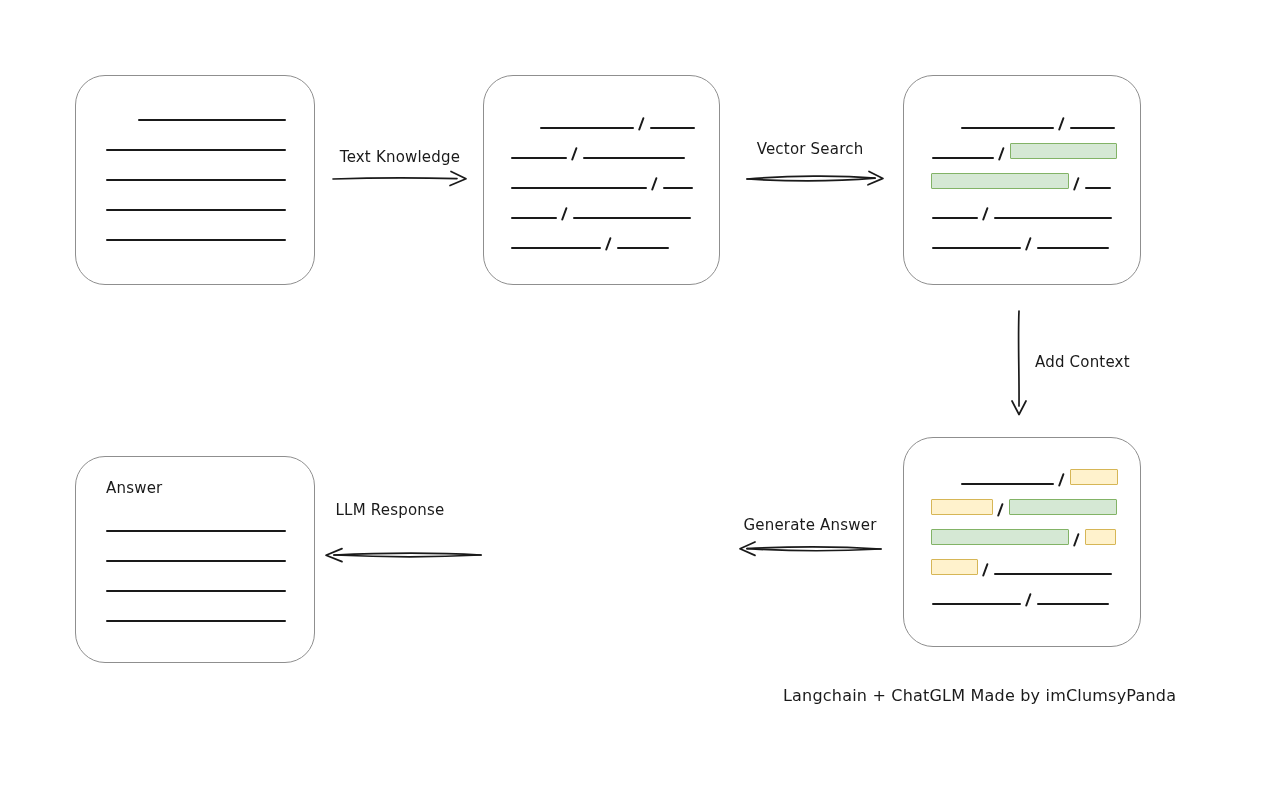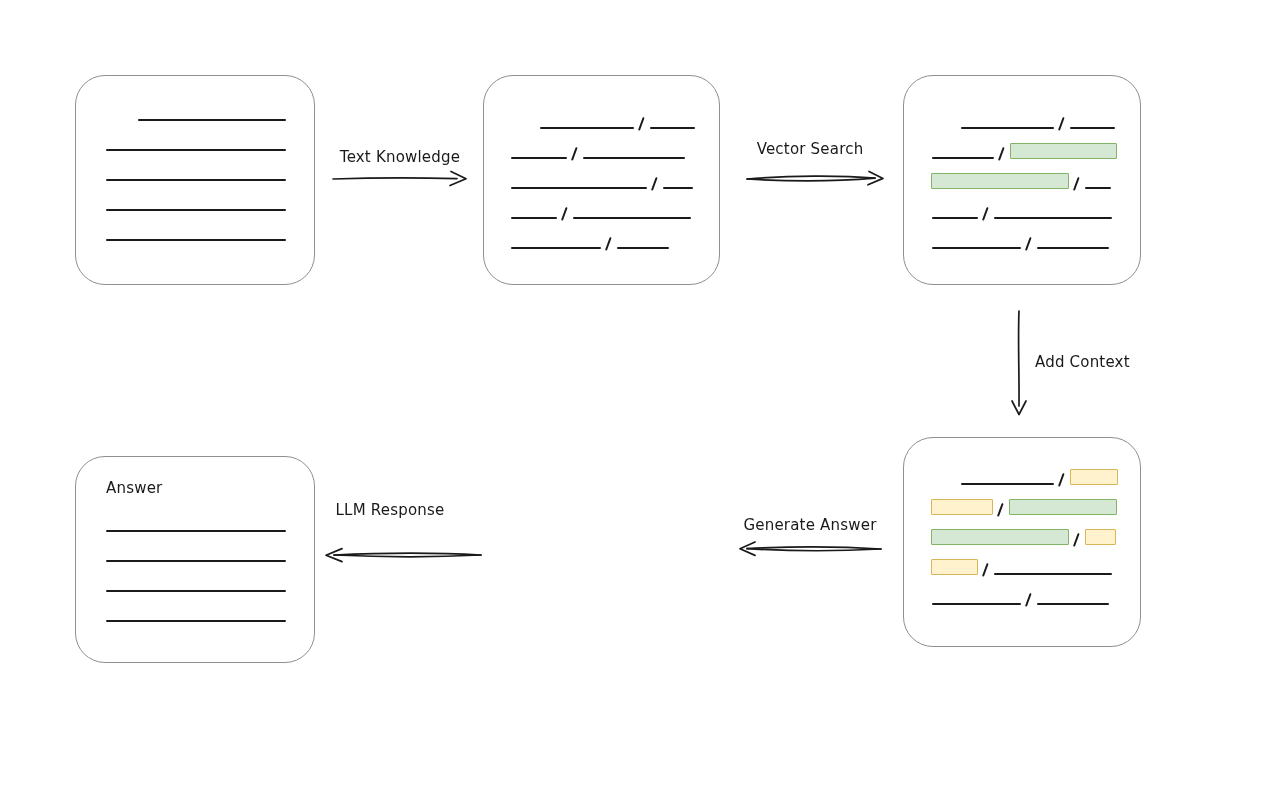--- a/index.html
+++ b/index.html
@@ -197,14 +197,15 @@
     <polyline points="19,4 4,10.8 19,17.4"></polyline>
   </svg>
 
   <div class="arrow-label" style="left:328px;top:501px;width:124px;">LLM Response</div>
   <svg class="arrow-svg" style="left:322px;top:545px;" width="162" height="22">
     <path d="M159,10 C112,7.4 60,7.8 12,10"></path>
     <path d="M159,10 C112,12.4 60,12.2 12,10"></path>
     <polyline points="20,3.6 4,10.2 20,16.6"></polyline>
   </svg>
 
+  <div class="caption">Langchain + ChatGLM Made by imClumsyPanda</div>
 
 </div>
 
 </body></html>

